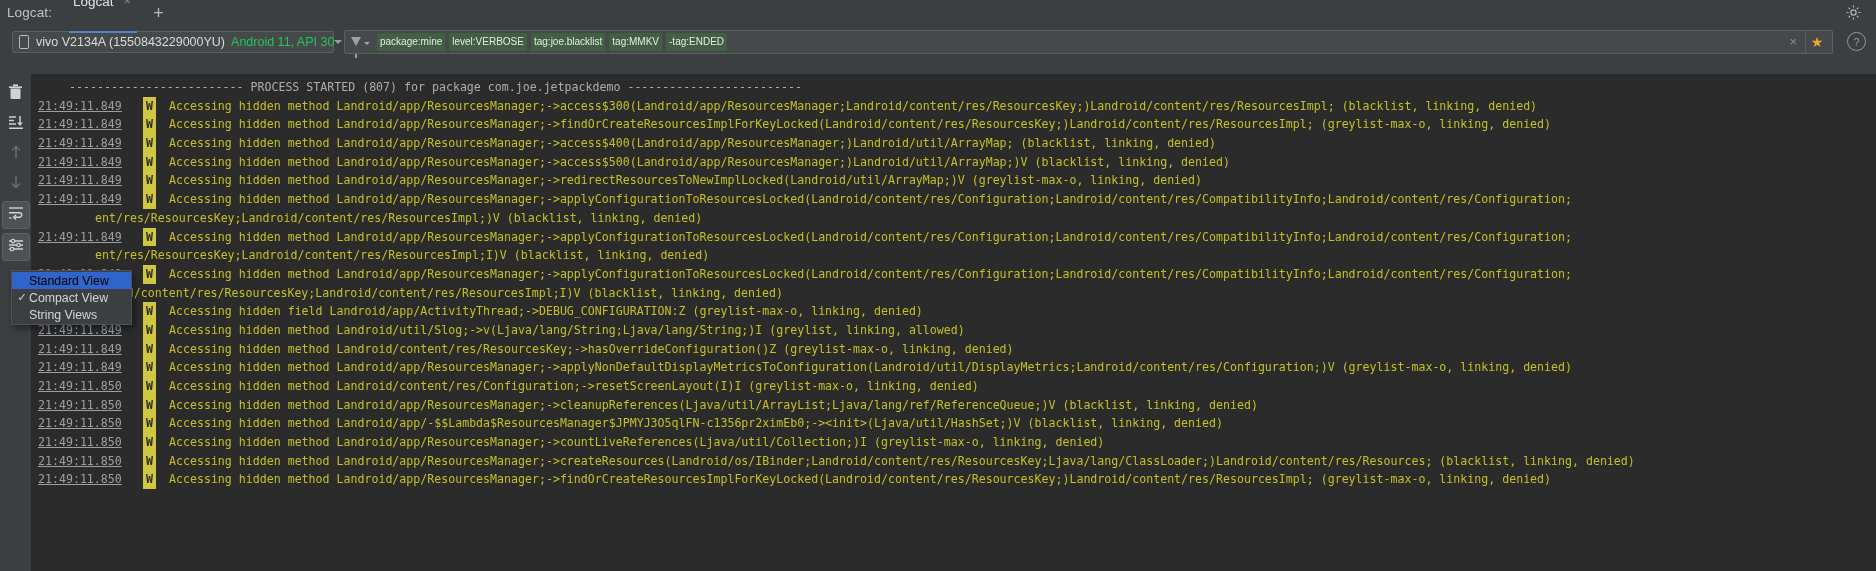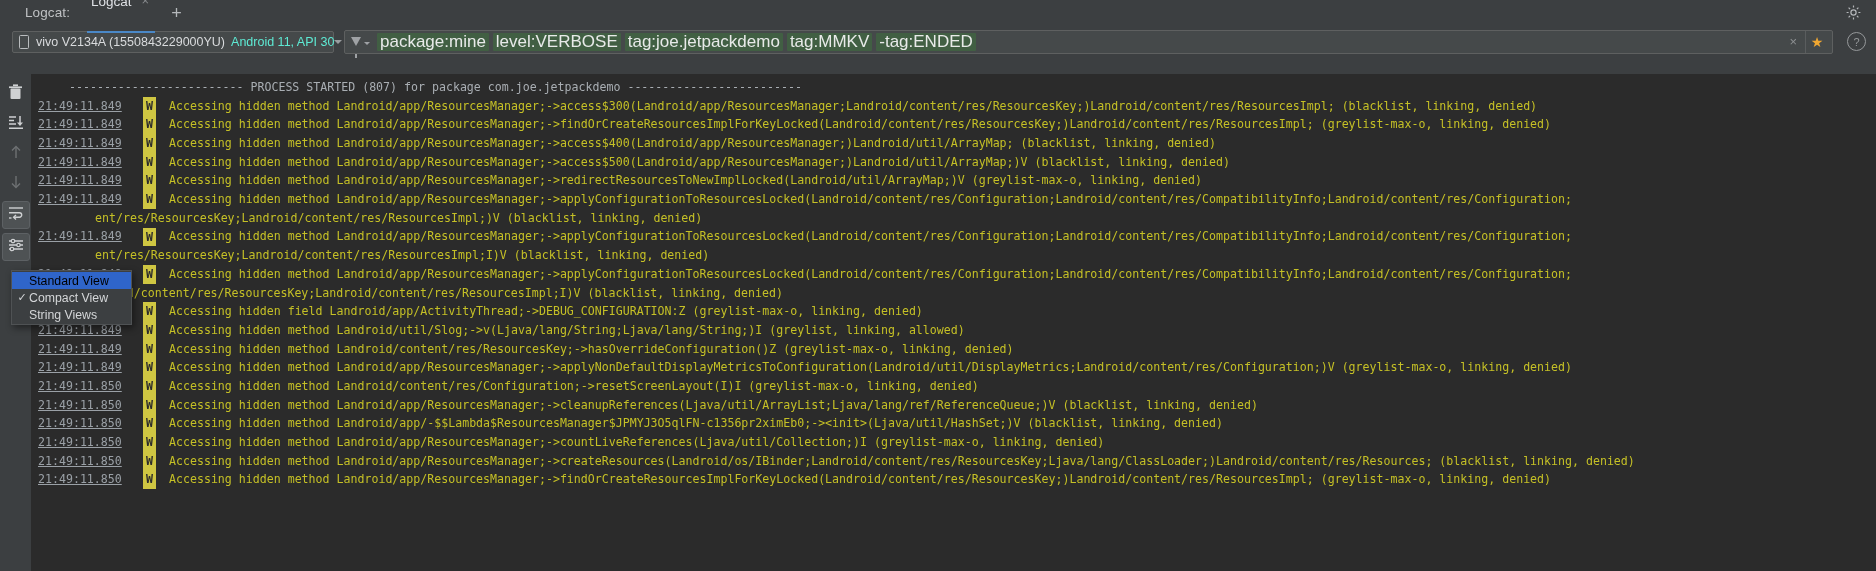--- a/index.html
+++ b/index.html
@@ -23,21 +23,21 @@
     display: flex;
     flex-direction: column;
   }
 
   
   .tabstrip {
     height: 25px;
     background: #3c3f41;
     display: flex;
     align-items: center;
-    padding-left: 25px;
+    padding-left: 7px;
     flex: 0 0 auto;
     position: relative;
   }
   .tool-label {
     font-size: 13.5px;
     color: #bfc1c3;
     margin-right: 17px;
     letter-spacing: .1px;
   }
   .tab {
@@ -102,21 +102,21 @@
   }
   .phone-icon {
     width: 8px;
     height: 12px;
     border: 1px solid #b9bcbe;
     border-radius: 1.5px;
     margin-right: 7px;
     flex: 0 0 auto;
   }
   .device-name { color: #d9dbdd; white-space: nowrap; }
-  .device-api { color: #5eead4; margin-left: 6px; white-space: nowrap; }
+  .device-api { color: #22c55e; margin-left: 6px; white-space: nowrap; }
   .combo-arrow {
     margin-left: auto;
     width: 0; height: 0;
     border-left: 4px solid transparent;
     border-right: 4px solid transparent;
     border-top: 4px solid #9a9da0;
   }
 
   .filterbar {
     flex: 1 1 auto;
@@ -154,21 +154,21 @@
     border-left: 3px solid transparent;
     border-right: 3px solid transparent;
     border-top: 3px solid #9fa2a5;
     margin-left: 3px;
     margin-top: 4px;
   }
   .chips {
     display: flex;
     gap: 4px;
     font-family: "Liberation Sans", sans-serif;
-    font-size: 17px;
+    font-size: 10px;
     white-space: nowrap;
     overflow: hidden;
   }
   .chip {
     background: #415f43;
     color: #e8eae9;
     padding: 2px 3px 3px 3px;
     border-radius: 1px;
     line-height: 13px;
   }
@@ -244,21 +244,21 @@
     overflow: hidden;
     position: relative;
     padding-top: 4px;
   }
   .logline {
     font-family: "DejaVu Sans Mono", monospace;
     font-size: 11.6px;
     line-height: 18.7px;
     white-space: pre;
     display: flex;
-    align-items: flex-end;
+    align-items: flex-start;
     height: 18.7px;
   }
   .ts {
     color: #9aa0a6;
     padding-left: 7px;
     flex: 0 0 auto;
     width: 105px;
     text-decoration: underline;
   }
   .lvl {
@@ -363,21 +363,21 @@
     <div class="filterbar">
       <span class="funnel">
         <span class="funnel-glyph">
             <span class="funnel-stem"></span>
           </span>
         <span class="funnel-arrow"></span>
       </span>
       <span class="chips">
         <span class="chip">package:mine</span>
         <span class="chip">level:VERBOSE</span>
-        <span class="chip">tag:joe.jetpackdemo</span>
+        <span class="chip">tag:joe.blacklist</span>
         <span class="chip">tag:MMKV</span>
         <span class="chip">-tag:ENDED</span>
       </span>
       <span class="filter-actions">
         <span class="clear-x">×</span>
         <span class="star-btn">
           <span class="star">★</span>
         </span>
       </span>
     </div>

